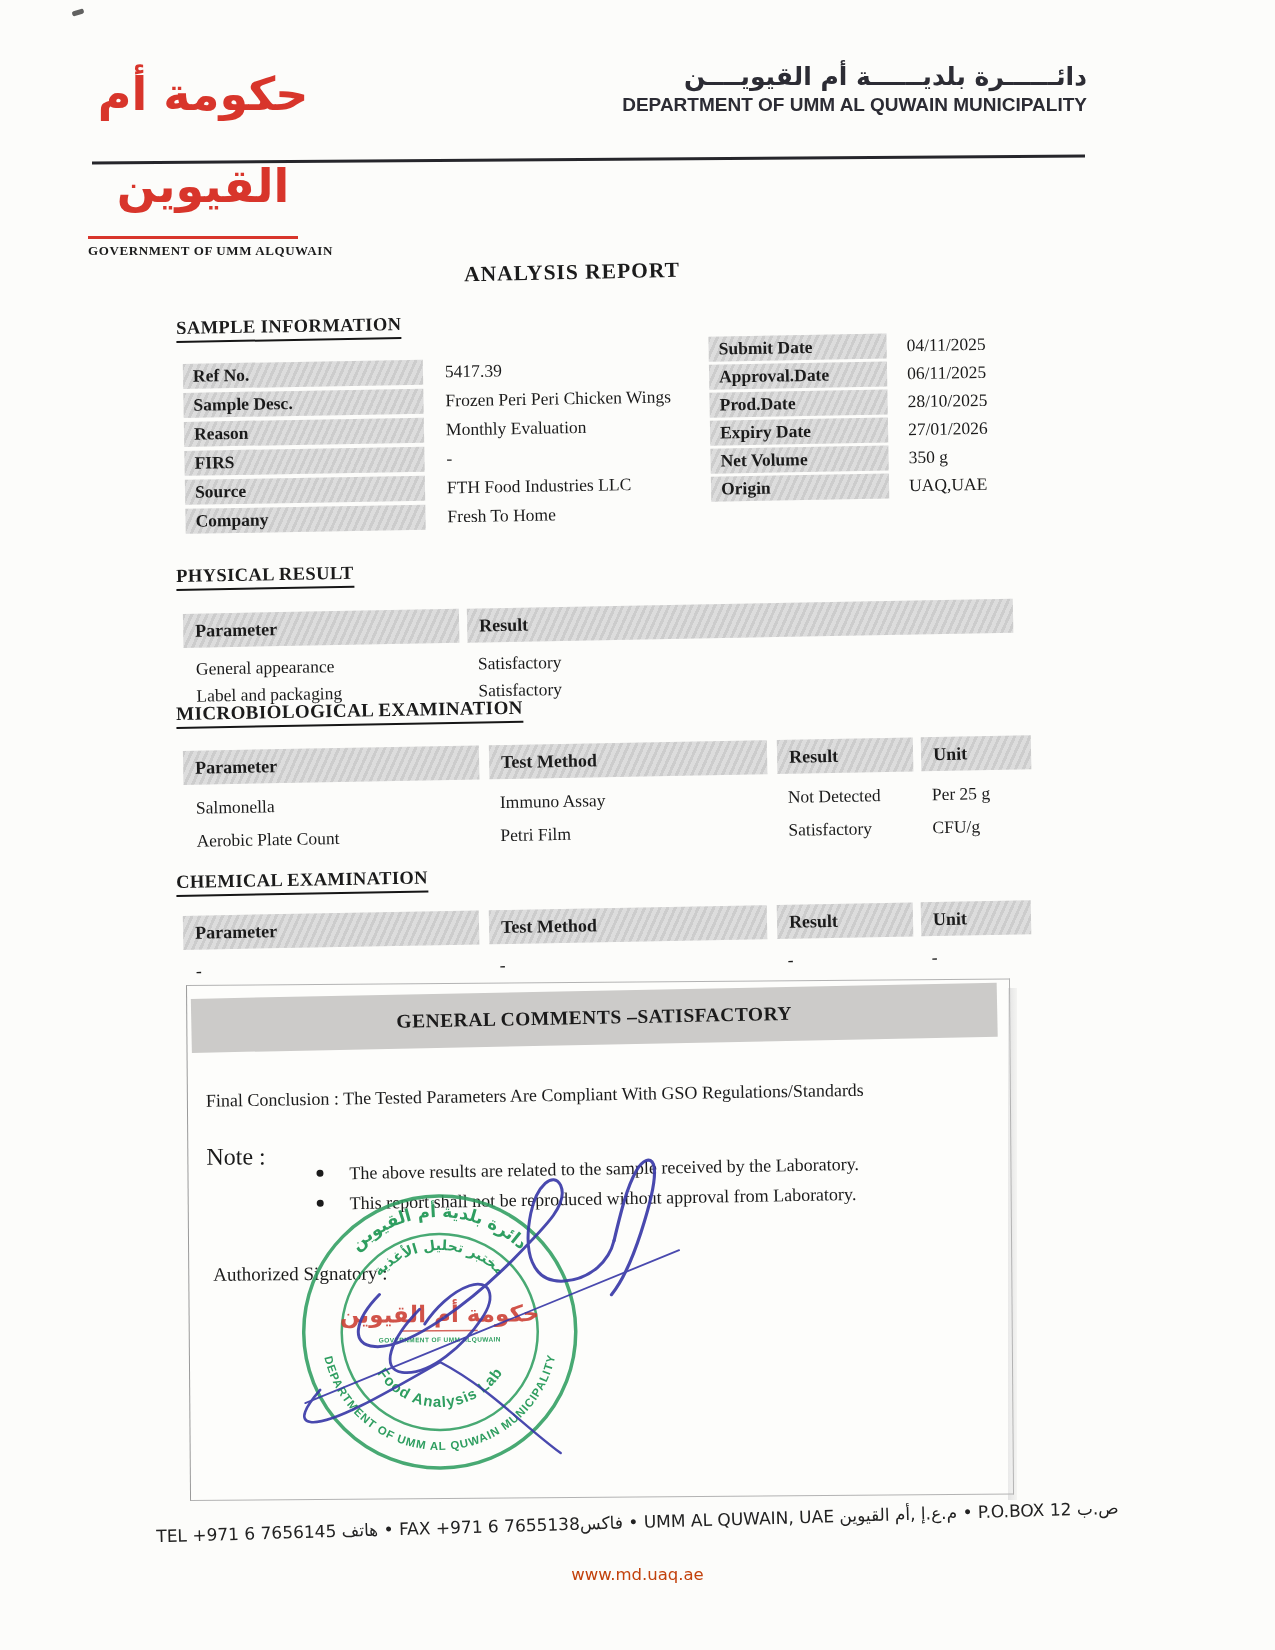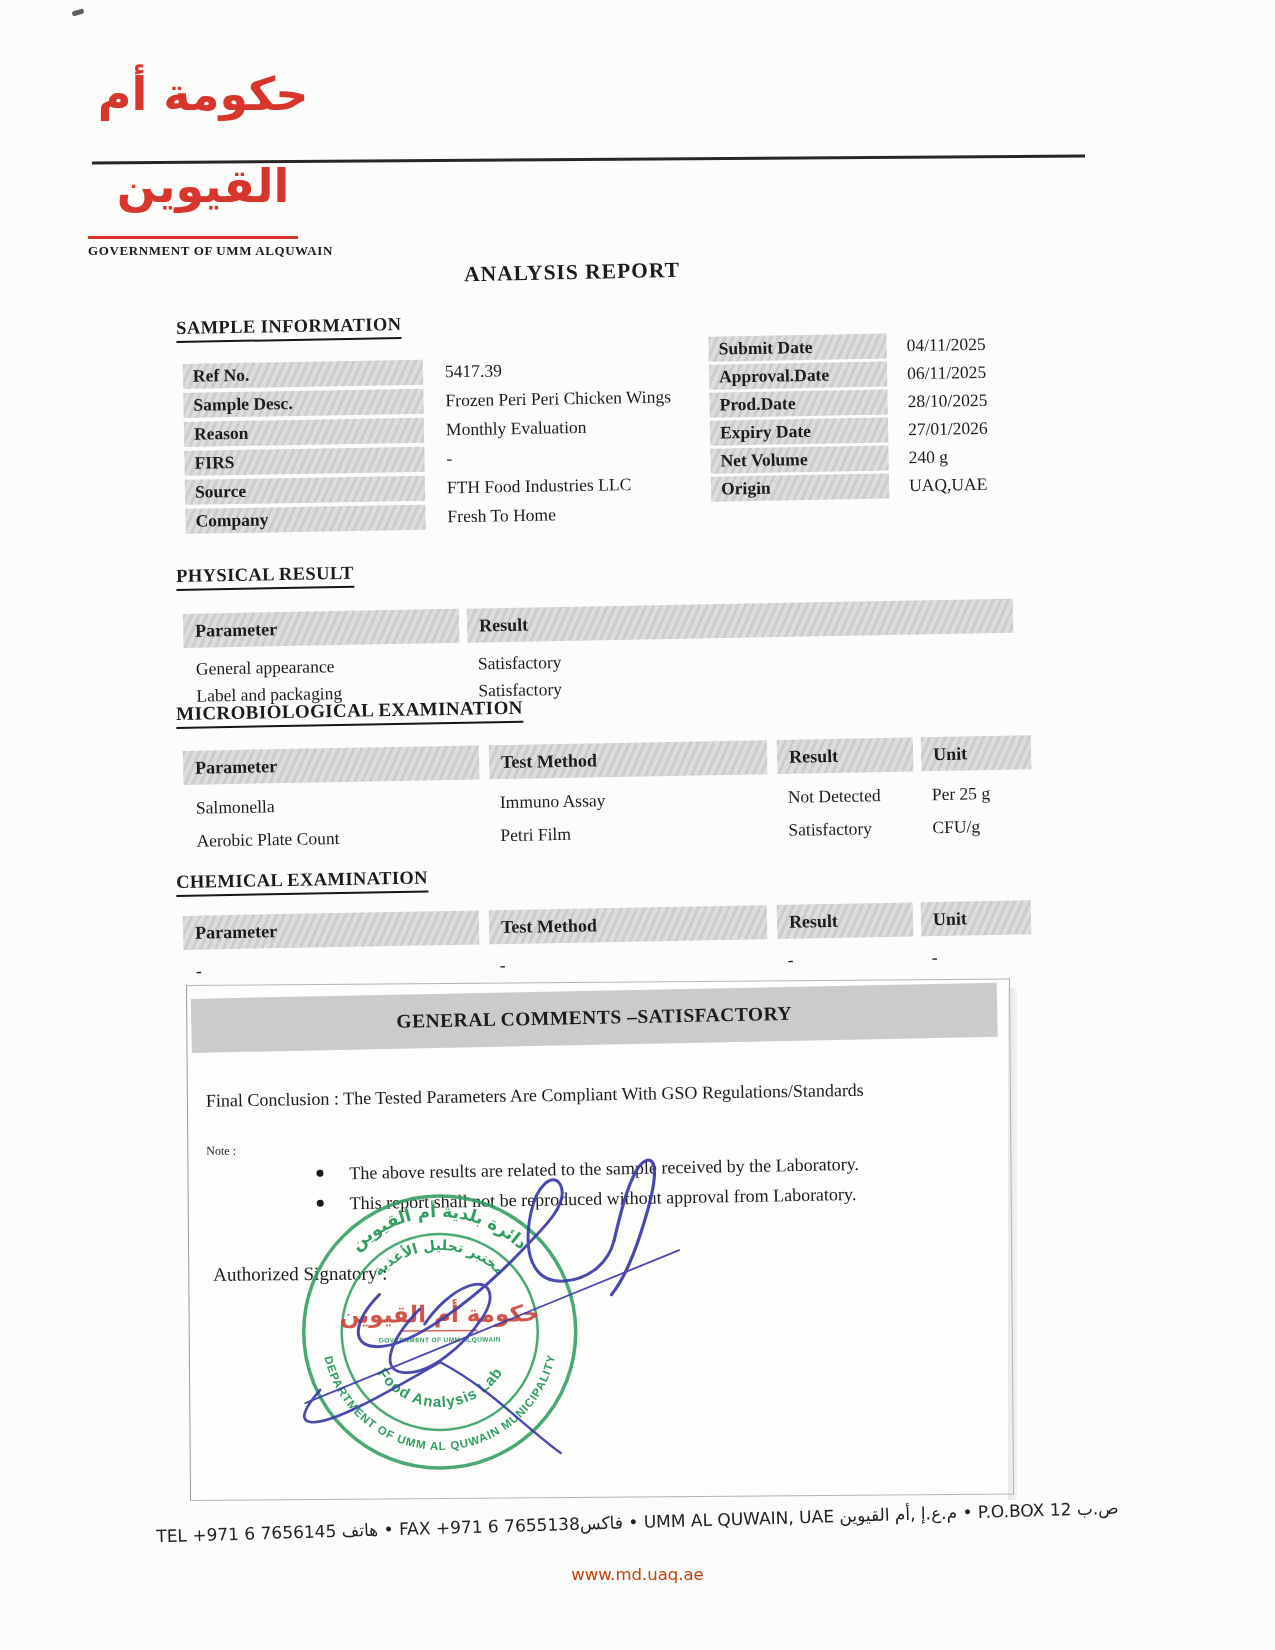--- a/index.html
+++ b/index.html
@@ -67,21 +67,21 @@
   }
   .scan-shadow{position:absolute;left:1008px;top:988px;width:9px;height:512px;background:linear-gradient(90deg,#dcdcdc,#f2f2f0);opacity:.8;}
   .banner{
     position:absolute;left:4px;top:8px;width:806px;height:54px;
     background:#cccbc9;
     background-image:repeating-linear-gradient(100deg, rgba(110,110,110,.12) 0 4px, rgba(255,255,255,.16) 4px 9px);
     transform:rotate(-0.7deg);
     text-align:center;line-height:54px;font-weight:bold;font-size:19.5px;letter-spacing:.5px;
   }
   .final-line{position:absolute;left:18px;top:102px;font-size:18px;white-space:nowrap;transform:rotate(-0.5deg);}
-  .note-label{position:absolute;left:18px;top:158px;font-size:12px;}
+  .note-label{position:absolute;left:18px;top:158px;font-size:24px;}
   .note-item{position:absolute;left:128px;font-size:18px;white-space:nowrap;transform:rotate(-0.6deg);}
   .bullet-dot{display:inline-block;width:7px;height:7px;border-radius:50%;background:#1b1b1b;margin-right:26px;vertical-align:3px;}
   .signatory{position:absolute;left:24px;top:278px;font-size:19px;}
   .stamp-wrap{position:absolute;left:100px;top:198px;width:300px;height:300px;}
   .sig-wrap{position:absolute;left:70px;top:150px;width:470px;height:330px;}
   
   .footer-line{
     position:absolute;left:80px;top:1512px;width:1115px;text-align:center;
     font-family:"DejaVu Sans", sans-serif;font-size:17px;color:#222;
     transform:rotate(-1.7deg);white-space:nowrap;
@@ -96,20 +96,24 @@
 
 <div class="page">
 
   <div class="scan-mark"></div>
 
   <div class="logo-block">
     <div class="logo-arabic">حكومة أم القيوين</div>
     <div class="logo-rule"></div>
     <div class="logo-caption">GOVERNMENT OF UMM ALQUWAIN</div>
   </div>
+  <div class="dept-block">
+    <div class="dept-arabic">دائــــــرة بلديــــــة أم القيويــــن</div>
+    <div class="dept-english">DEPARTMENT OF UMM AL QUWAIN MUNICIPALITY</div>
+  </div>
   <div class="header-divider"></div>
 
   <div class="report-title">ANALYSIS REPORT</div>
 
   <div class="sample-sec">
     <span class="sec-heading">SAMPLE INFORMATION</span>
 
     <div class="kv-table kv-left">
       <div class="kv-row">
         <span class="kv-label shade">Ref No.</span>
@@ -149,21 +153,21 @@
       <div class="kv-row">
         <span class="kv-label shade">Prod.Date</span>
         <span class="kv-value">28/10/2025</span>
       </div>
       <div class="kv-row">
         <span class="kv-label shade">Expiry Date</span>
         <span class="kv-value">27/01/2026</span>
       </div>
       <div class="kv-row">
         <span class="kv-label shade">Net Volume</span>
-        <span class="kv-value">240 g</span>
+        <span class="kv-value">350 g</span>
       </div>
       <div class="kv-row">
         <span class="kv-label shade">Origin</span>
         <span class="kv-value">UAQ,UAE</span>
       </div>
     </div>
   </div>
 
   <div class="tbl-sec" style="top:566px;">
     <span class="sec-heading">PHYSICAL RESULT</span>

